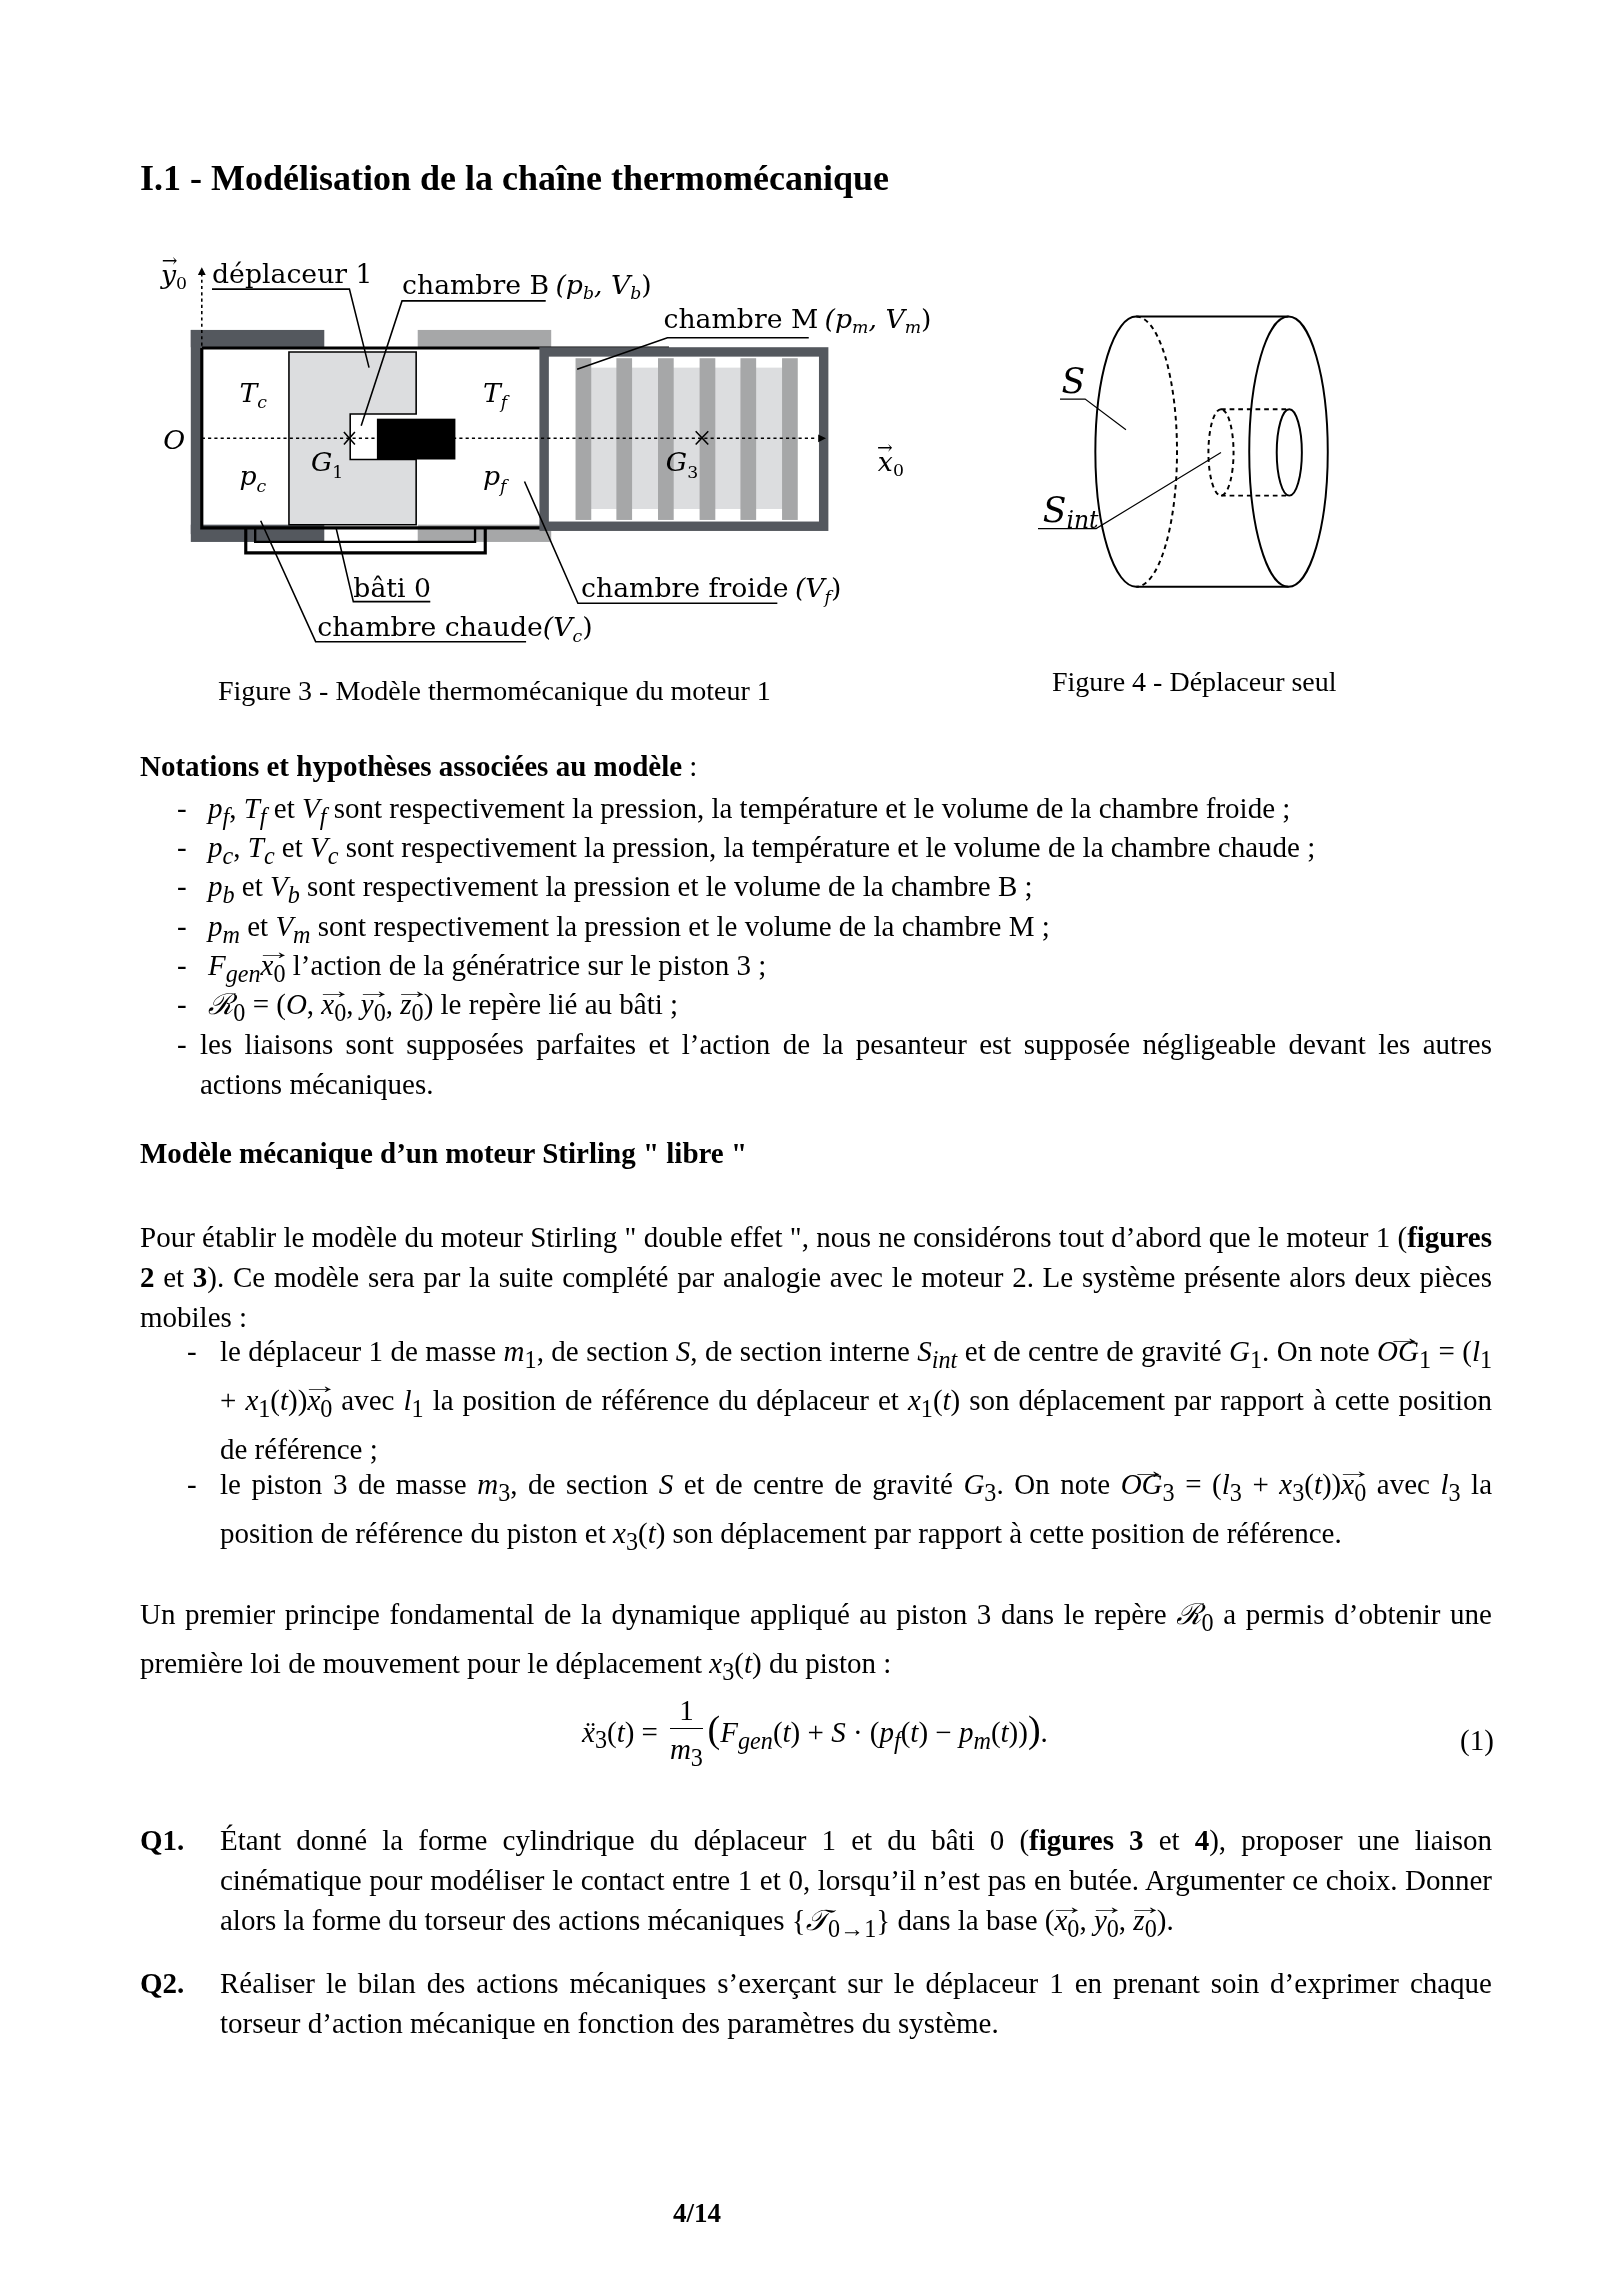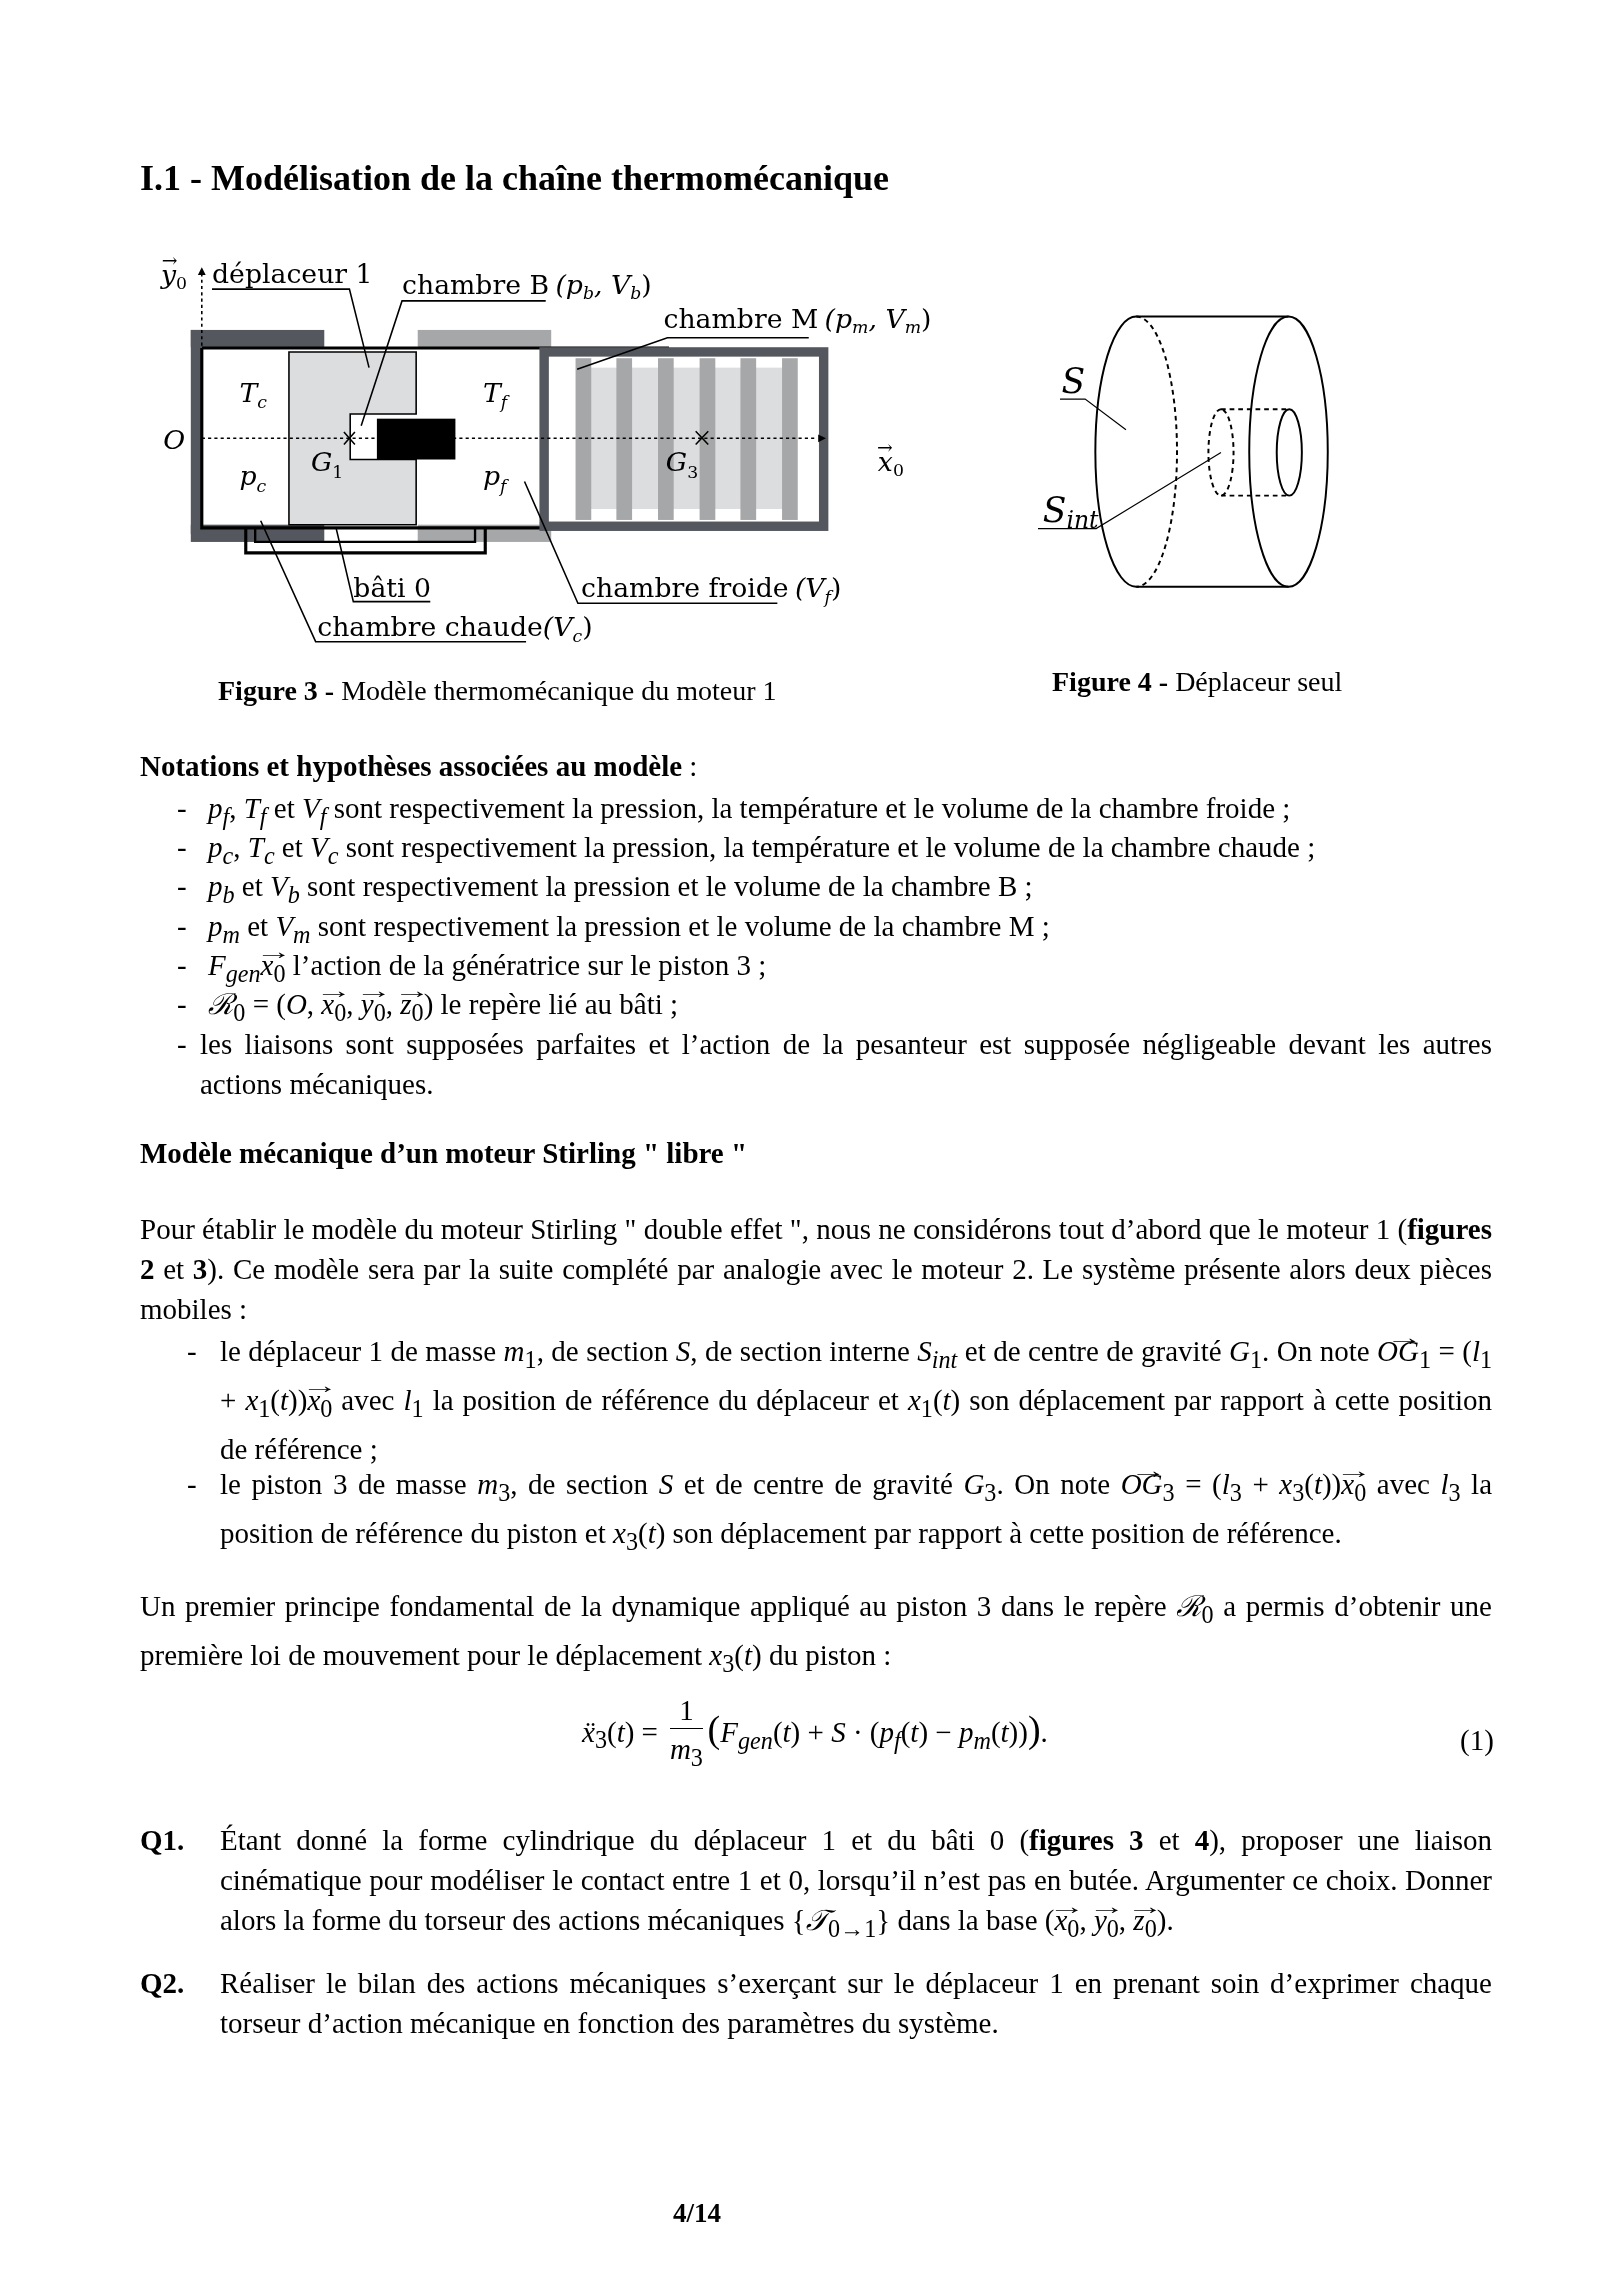--- a/index.html
+++ b/index.html
@@ -1,26 +1,26 @@
 <!DOCTYPE html>
 <html style="font-size:12.6px"><head>
 <meta charset="utf-8">
 <style>
   html, body { margin:0; padding:0; background:#ffffff; }
   body { width:1623px; height:2295px; position:relative; overflow:hidden;
          font-family:"Liberation Serif", "DejaVu Serif", serif; color:#000; }
   .abs { position:absolute; }
   .h1 { font-weight:bold; font-size:36px; left:140px; top:157px; white-space:nowrap; }
   .cap { font-size:28px; white-space:nowrap; }
-  .cap b { font-weight:bold; }
+  .cap b { font-weight:normal; }
   .h2 { font-weight:bold; font-size:29px; white-space:nowrap;text-align:right; }
   .bul { position:absolute; font-size:29px; line-height:39px; }
   .bul .dash { position:absolute; left:0; top:0; }
   .bul .body { position:absolute; left:31px; top:0; white-space:nowrap; }
-  .para { position:absolute; left:140px; width:1352px; font-size:29px; line-height:40px; text-align:justify; }
+  .para { position:absolute; left:140px; width:1352px; font-size:29px; line-height:40px; text-align:justify;margin-top:8px; }
   .item { position:absolute; left:187px; width:1305px; font-size:29px; line-height:40px; text-align:justify; }
   .item .dash { position:absolute; left:0; }
   .item .body { margin-left:33px; display:block; }
   .q { position:absolute; left:140px; width:1352px; font-size:29px; line-height:40px; }
   .q .qn { position:absolute; left:0; top:0; font-weight:bold; }
   .q .qb { margin-left:80px; display:block; text-align:justify; }
   i { font-style:italic; }
   .vec { position:relative; display:inline-block; }
   .vec::before { content:"\2192"; position:absolute; left:0; right:0; top:-0.62em; text-align:center; font-size:0.8em; font-style:normal; transform:scaleX(1.6); }
   .eq { position:absolute; top:1692px; left:542px; font-size:29px; white-space:nowrap;margin-left:40px; }

